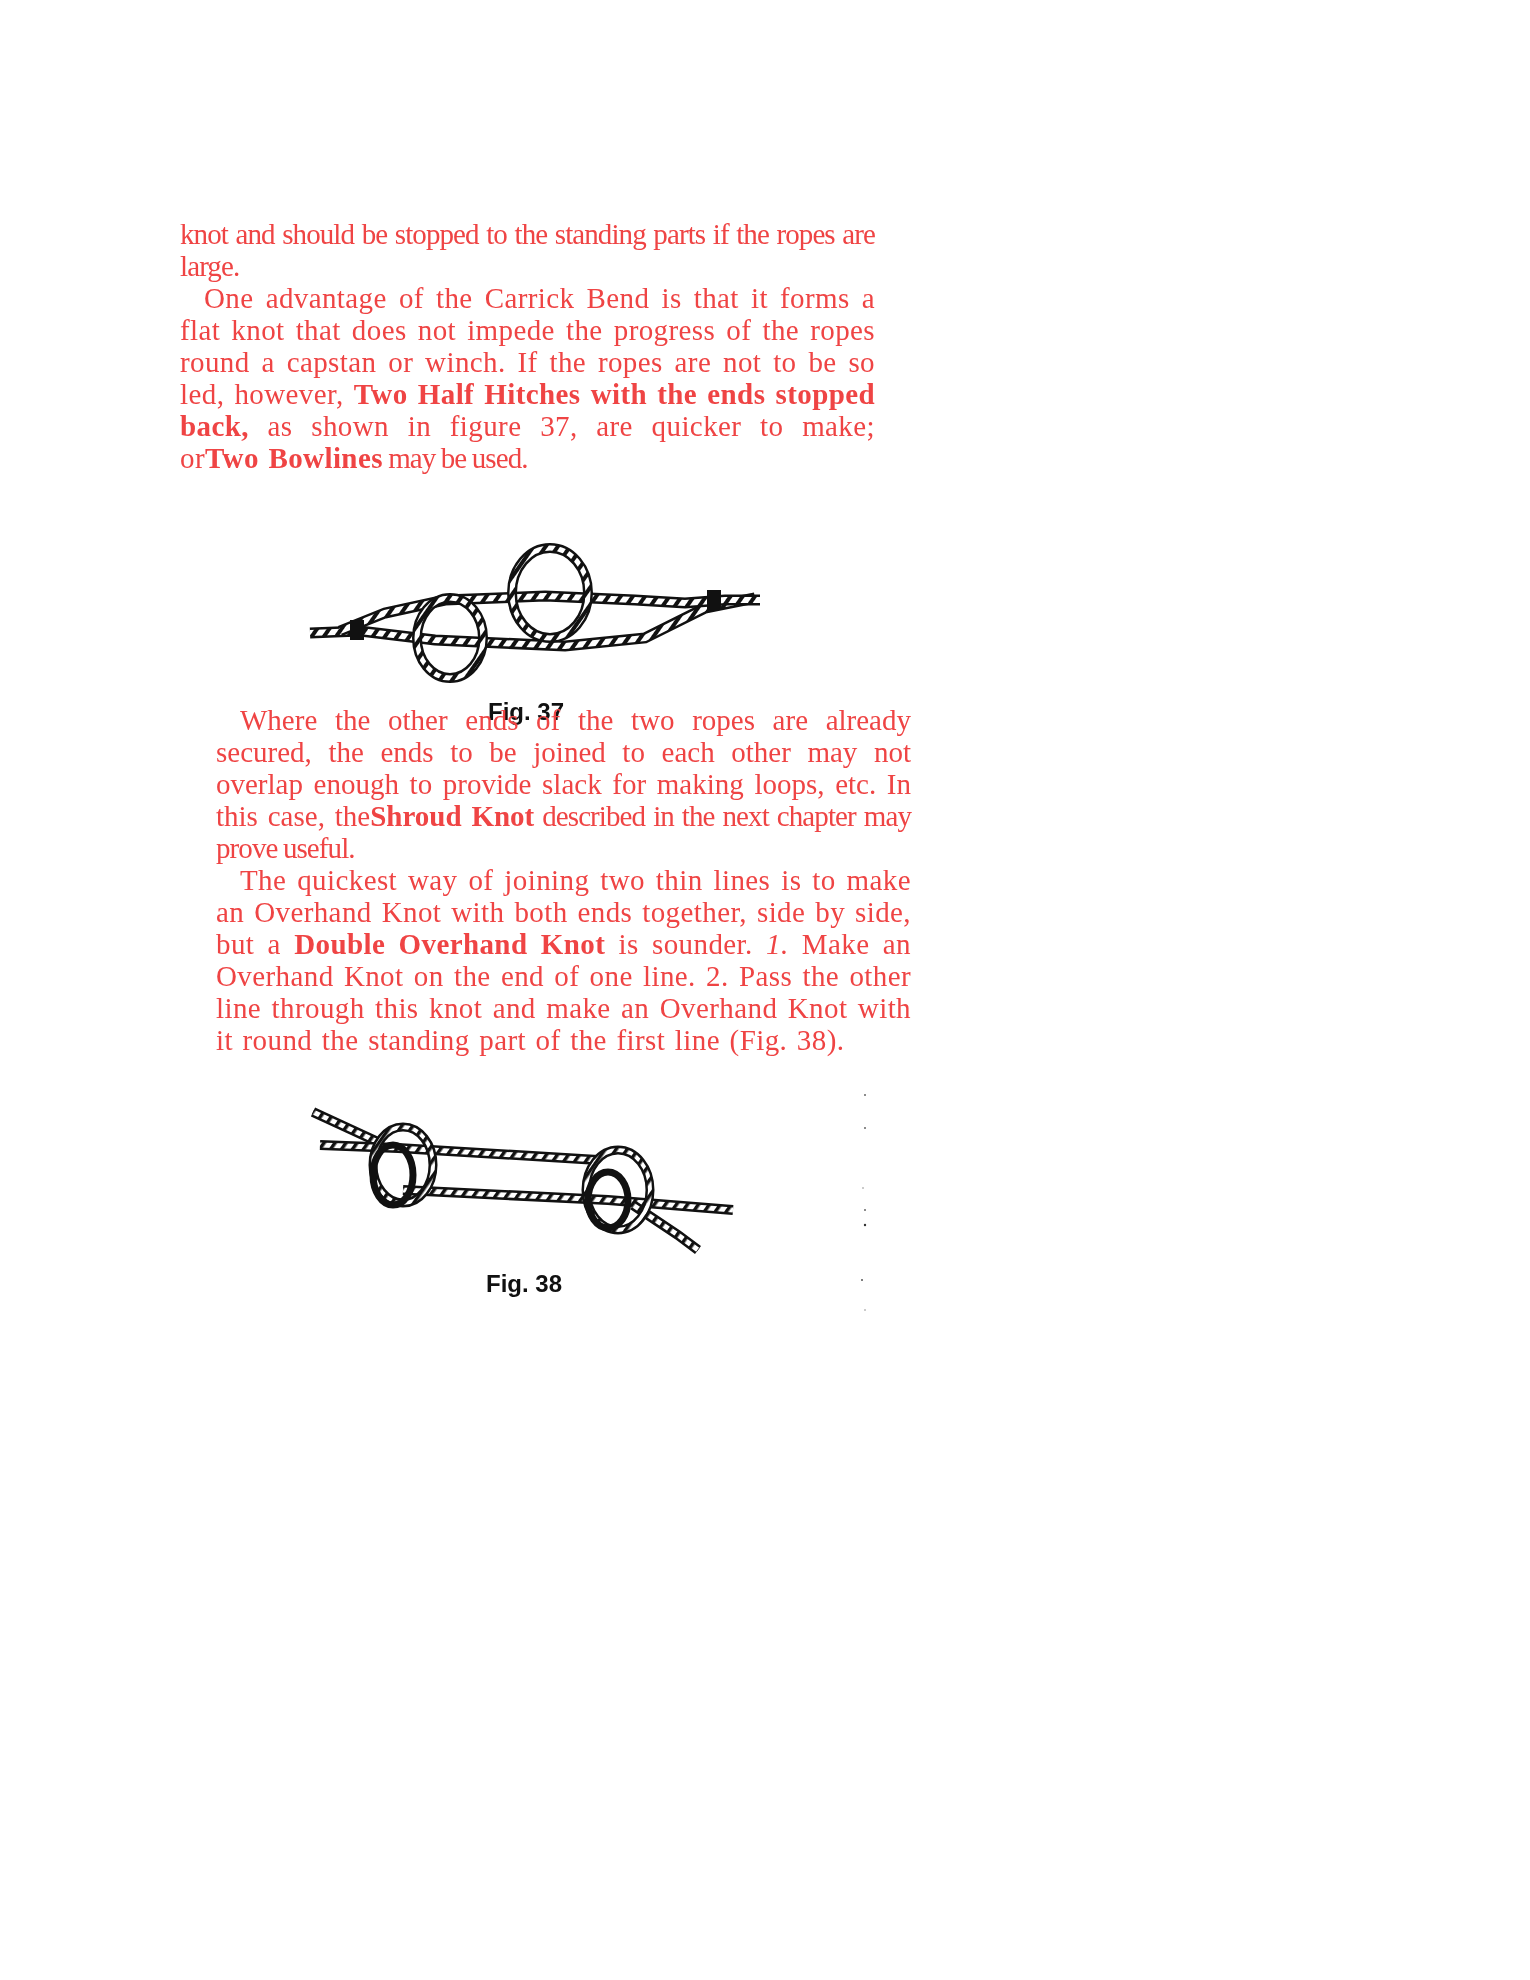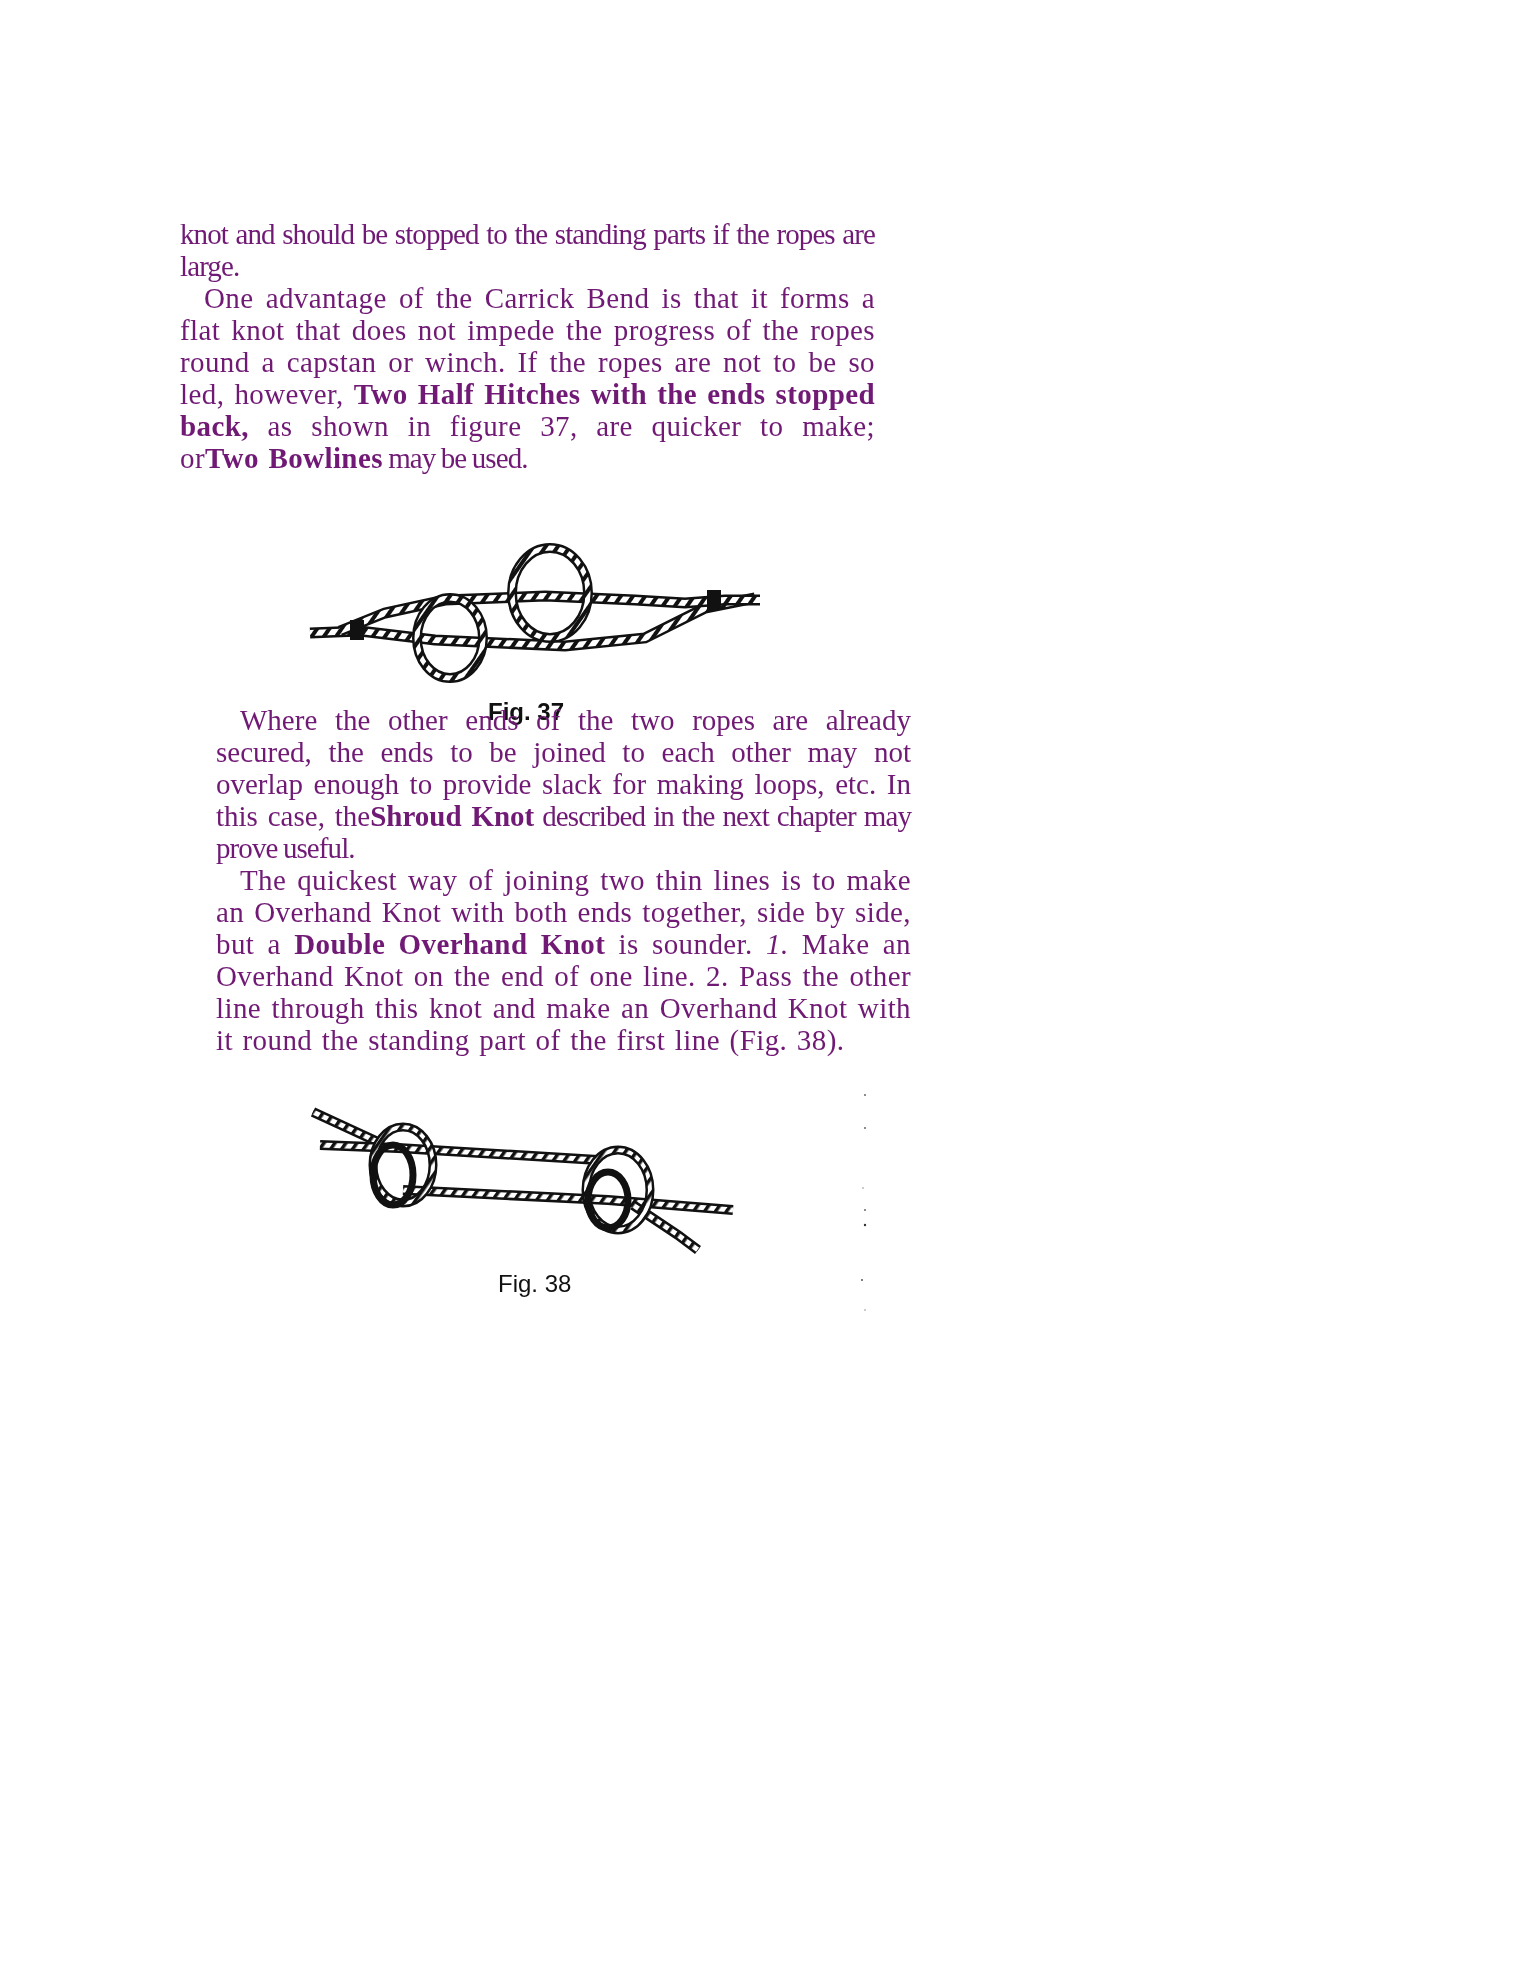--- a/index.html
+++ b/index.html
@@ -7,38 +7,38 @@
     .page { position: absolute; left: 0; top: 0; width: 1530px; height: 1980px; }
 
     .running-head { position: absolute; top: 178px; left: 180px; width: 695px; height: 28px;
       font-family: "Liberation Serif", serif; font-weight: bold; font-size: 19px; }
     .page-number { position: absolute; left: 0; top: 0; }
     .running-title { position: absolute; left: 215px; top: 0; letter-spacing: 0.3px; }
     .running-title .spaced { letter-spacing: 3px; }
 
     .body-text { position: absolute; left: 180px; width: 695px;
       font-family: "Liberation Serif", serif; font-size: 29px; line-height: 32px;
-      text-align: justify; color: #701a75; }
+      text-align: justify; color: #ef4444; }
     .body-text p { margin: 0; }
     .body-text p.indent { text-indent: 24px; }
     .body-text .b { font-weight: bold; }
     .body-text .i { font-style: italic; }
     .condensed { letter-spacing: -0.9px; word-spacing: -1px; }
     .wide { letter-spacing: 0.4px; word-spacing: 2px; }
 
     .block1 { top: 218px; }
     .block2 { top: 704px; margin-left: 36px; }
 
     .figure { position: absolute; }
     .fig37 { left: 305px; top: 538px; width: 455px; height: 145px; }
     .fig38 { left: 308px; top: 1100px; width: 435px; height: 175px; }
     .caption { position: absolute; font-family: "Liberation Sans", sans-serif; font-weight: bold;
       font-size: 24px; color: #111; }
     .cap37 { left: 488px; top: 698px; }
-    .cap38 { left: 498px; top: 1270px; font-weight: normal; }
+    .cap38 { left: 486px; top: 1270px; font-weight: bold; }
     .specks { position: absolute; left: 855px; top: 1090px; width: 20px; height: 230px; }
   </style>
 </head>
 <body>
 
 <div class="page">
 
 
   <div class="body-text block1">
     <p class="condensed">knot and should be stopped to the standing parts if the ropes are large.</p>

